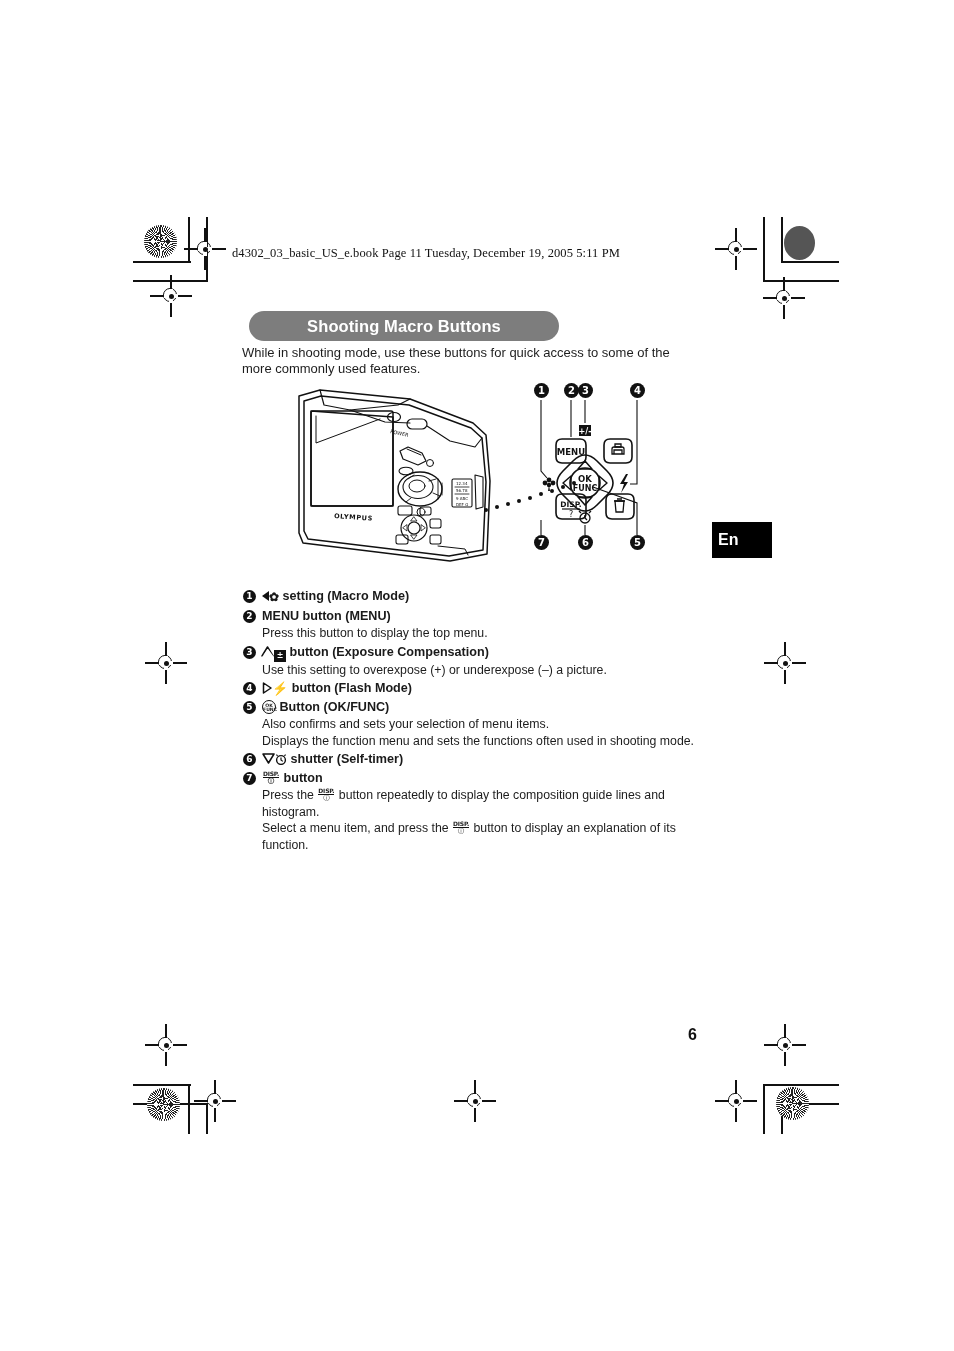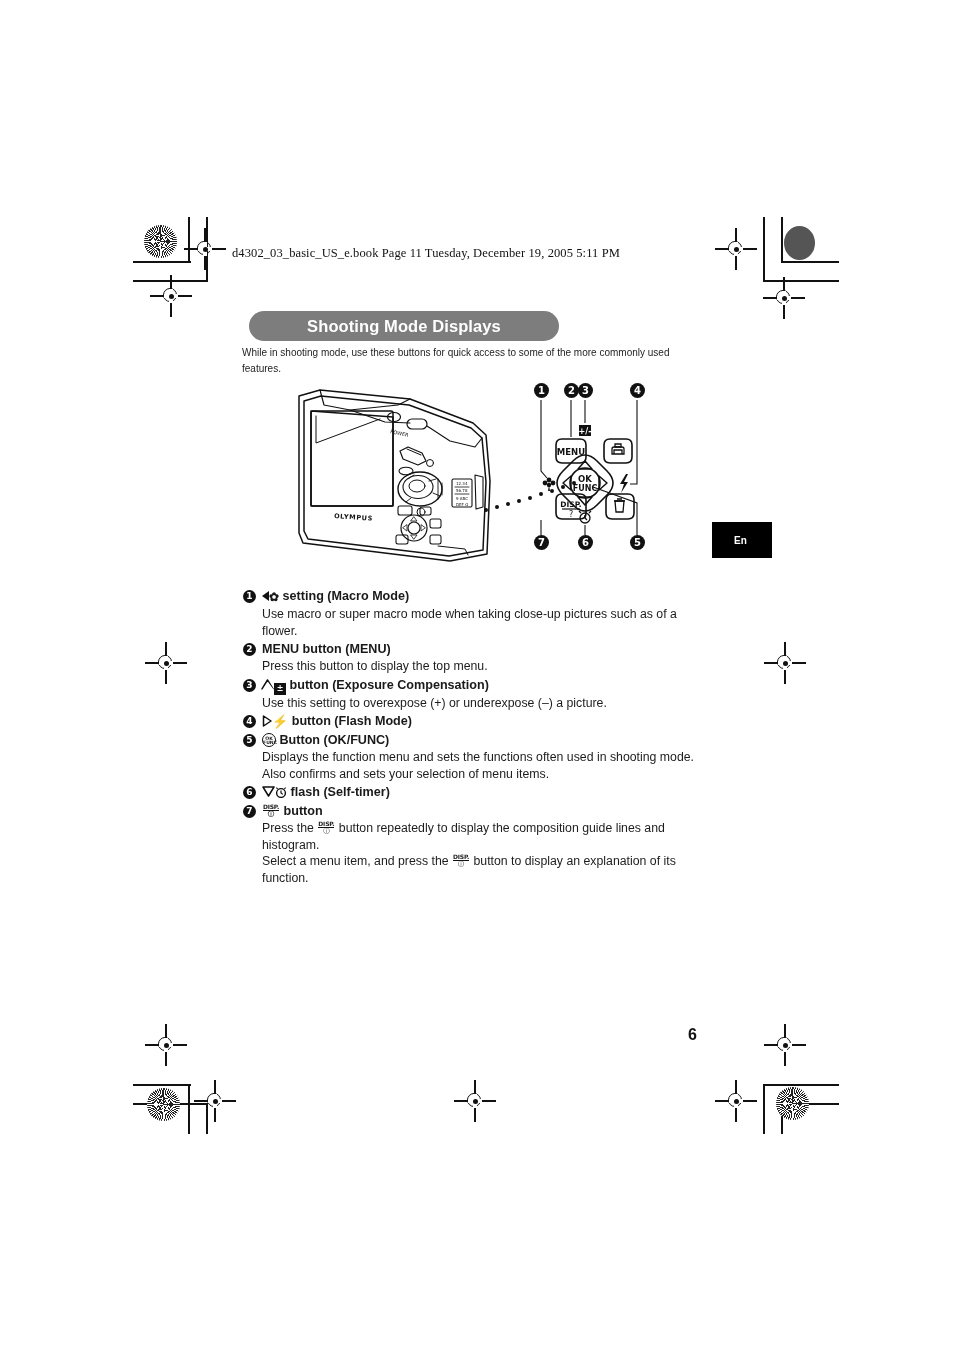--- a/index.html
+++ b/index.html
@@ -43,40 +43,40 @@
     width:310px;height:30px;border-radius:16px;
     background:#7d7d7d;
     display:flex;align-items:center;justify-content:center;
   }
   .titlebar span{
     color:#ffffff;font-size:16.5px;font-weight:bold;letter-spacing:.1px;
   }
 
   .intro{
     position:absolute;left:242px;top:345px;width:452px;
-    font-size:10px;line-height:16px;color:#1d1d1d;
+    font-size:13px;line-height:16px;color:#1d1d1d;
   }
 
   
   .diagram{position:absolute;left:290px;top:383px;width:390px;height:180px;}
 
   .callout{
     position:absolute;width:15px;height:15px;border-radius:50%;
     background:#111;color:#fff;font-size:10px;font-weight:bold;
     display:flex;align-items:center;justify-content:center;
     font-family:"DejaVu Sans", sans-serif;line-height:1;
   }
 
   
   .lang-tab{
     position:absolute;left:712px;top:522px;width:60px;height:36px;
     background:#000;color:#fff;
     display:flex;align-items:center;justify-content:flex-start;
-    padding-left:22px;box-sizing:border-box;
-    font-size:10px;font-weight:bold;
+    padding-left:6px;box-sizing:border-box;
+    font-size:16px;font-weight:bold;
   }
 
   
   .list{position:absolute;left:243px;top:588px;width:470px;}
   .item{margin-bottom:2px;}
   .item-head{
     display:flex;align-items:flex-start;
     font-size:12.6px;font-weight:bold;line-height:17px;
   }
   .num{
@@ -247,21 +247,21 @@
     <div class="vl"></div>
     <div class="hl"></div>
   <div class="white-v"></div>
     <div class="white-h"></div>
     <div class="dotc"></div>
 </div>
 
 <div class="fileheader">d4302_03_basic_US_e.book  Page 11  Tuesday, December 19, 2005  5:11 PM</div>
 
 <div class="titlebar">
-  <span>Shooting Mode Displays</span>
+  <span>Shooting Macro Buttons</span>
 </div>
 
 <div class="intro">While in shooting mode, use these buttons for quick access to some of the more commonly used features.</div>
 
 <div class="lang-tab">
   <span>En</span>
 </div>
 
 <div class="diagram">
 
@@ -419,21 +419,20 @@
 <div class="list">
 
   <div class="item">
     <div class="item-head">
       <span class="num">1</span>
       <span class="head-text">
         <span class="tri-l"></span><span class="macro-icon">✿</span>
         <span>setting (Macro Mode)</span>
       </span>
     </div>
-    <div class="item-body">Use macro or super macro mode when taking close-up pictures such as of a flower.</div>
   </div>
 
   <div class="item">
     <div class="item-head">
       <span class="num">2</span>
       <span class="head-text">MENU button (MENU)</span>
     </div>
     <div class="item-body">Press this button to display the top menu.</div>
   </div>
 
@@ -463,36 +462,36 @@
   </div>
 
   <div class="item">
     <div class="item-head">
       <span class="num">5</span>
       <span class="head-text">
         <span class="okfunc-icon"><i class="a">OK</i><i class="b">FUNC</i></span>
         <span>Button (OK/FUNC)</span>
       </span>
     </div>
+    <div class="item-body">Also confirms and sets your selection of menu items.</div>
     <div class="item-body">Displays the function menu and sets the functions often used in shooting mode.</div>
-    <div class="item-body">Also confirms and sets your selection of menu items.</div>
   </div>
 
   <div class="item">
     <div class="item-head">
       <span class="num">6</span>
       <span class="head-text">
         <svg width="13" height="11" style="vertical-align:-1px;">
             <path d="M6.5,10 L12,1 L1,1 Z" fill="none" stroke="#111" stroke-width="1.5" stroke-linejoin="round"></path>
           </svg><svg width="12" height="12" style="vertical-align:-2px;">
             <circle cx="6" cy="7" r="4.4" fill="none" stroke="#111" stroke-width="1.4"></circle>
             <path d="M6,4.4 L6,7 L7.8,8.4" fill="none" stroke="#111" stroke-width="1.2"></path>
             <path d="M2.6,2.8 L1.4,1.6 M9.4,2.8 L10.6,1.6" stroke="#111" stroke-width="1.2"></path>
           </svg>
-        <span>flash (Self-timer)</span>
+        <span>shutter (Self-timer)</span>
       </span>
     </div>
   </div>
 
   <div class="item">
     <div class="item-head">
       <span class="num">7</span>
       <span class="head-text">
         <span class="disp-icon"><span class="d">DISP.</span><span class="bar"></span><span class="q">ⓘ</span></span>
         <span>button</span>

